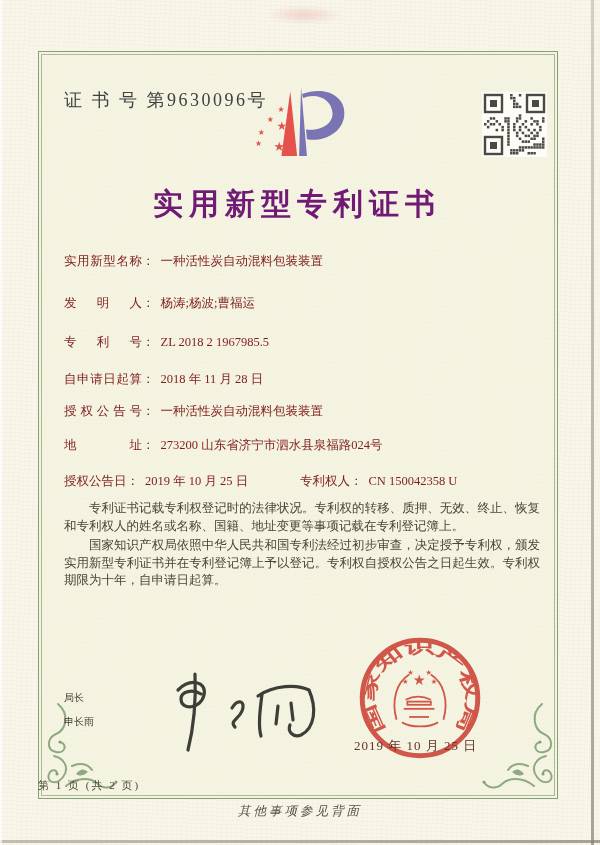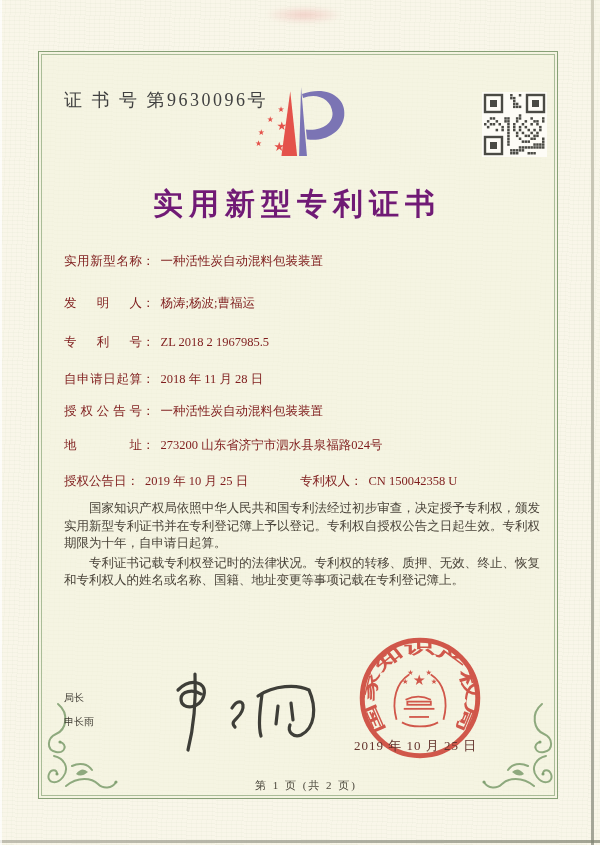--- a/index.html
+++ b/index.html
@@ -47,21 +47,21 @@
   .paras p{margin:0 0 2px 0;text-indent:2em;}
 
   .director{position:absolute;left:64px;top:686px;font-size:10px;color:#3d3930;line-height:24px;}
   .signature{position:absolute;left:150px;top:670px;width:185px;height:88px;}
 
   .seal{position:absolute;left:355px;top:633px;width:130px;height:130px;
     opacity:.88;mix-blend-mode:multiply;}
   .seal-date{position:absolute;left:354px;top:737px;font-size:13px;letter-spacing:1px;
     color:#63322c;z-index:3;}
 
-  .page-note{position:absolute;left:38px;top:778px;width:536px;text-align:center;
+  .page-note{position:absolute;left:38px;top:778px;width:536px;text-align:left;
     font-size:11px;letter-spacing:2px;color:#4b473c;}
   .back-note{position:absolute;left:0;top:803px;width:600px;text-align:center;
     font-size:12.5px;letter-spacing:3px;font-style:italic;color:#57523f;}
 </style>
 </head>
 <body>
 
 <div class="page">
 
   <div class="smudge"></div>
@@ -250,22 +250,22 @@
     <div class="frow" style="top:437px">
       <span class="flab">地址</span><span class="fcolon">：</span><span class="fval">273200 山东省济宁市泗水县泉福路024号</span>
     </div>
     <div class="frow" style="top:473px">
       <span>授权公告日</span><span class="fcolon">：</span><span>2019 年 10 月 25 日</span>
       <span class="grant-no"><span>专利权人</span><span class="fcolon">：</span><span>CN 150042358 U</span></span>
     </div>
   </div>
 
   <div class="paras">
+    <p>专利证书记载专利权登记时的法律状况。专利权的转移、质押、无效、终止、恢复和专利权人的姓名或名称、国籍、地址变更等事项记载在专利登记簿上。</p>
     <p>国家知识产权局依照中华人民共和国专利法经过初步审查，决定授予专利权，颁发实用新型专利证书并在专利登记簿上予以登记。专利权自授权公告之日起生效。专利权期限为十年，自申请日起算。</p>
-    <p>专利证书记载专利权登记时的法律状况。专利权的转移、质押、无效、终止、恢复和专利权人的姓名或名称、国籍、地址变更等事项记载在专利登记簿上。</p>
   </div>
 
   <div class="director">
     <div>局长</div>
     <div>申长雨</div>
   </div>
 
   <svg class="signature" viewBox="0 0 185 88">
     <g stroke="#3e3e38" stroke-width="3.2" fill="none" stroke-linecap="round" stroke-linejoin="round">
       <path d="M28,20 C40,8 57,11 54,25 C51,39 31,41 31,29 C31,21 43,19 51,24"></path>
@@ -300,17 +300,18 @@
     <g fill="#d5443c" font-family="DejaVu Sans, sans-serif">
       <text x="64" y="58" font-size="16">★</text>
       <text x="52" y="56" font-size="8">★</text>
       <text x="58" y="47" font-size="8">★</text>
       <text x="78" y="47" font-size="8">★</text>
       <text x="84" y="56" font-size="8">★</text>
     </g>
   </svg>
 
   <div class="page-note">第 1 页 (共 2 页)</div>
+  <div class="back-note">其他事项参见背面</div>
 
   <div class="scan-right"></div>
   <div class="scan-bottom"></div>
   <div class="scan-left"></div>
 </div>
 
 </body></html>

